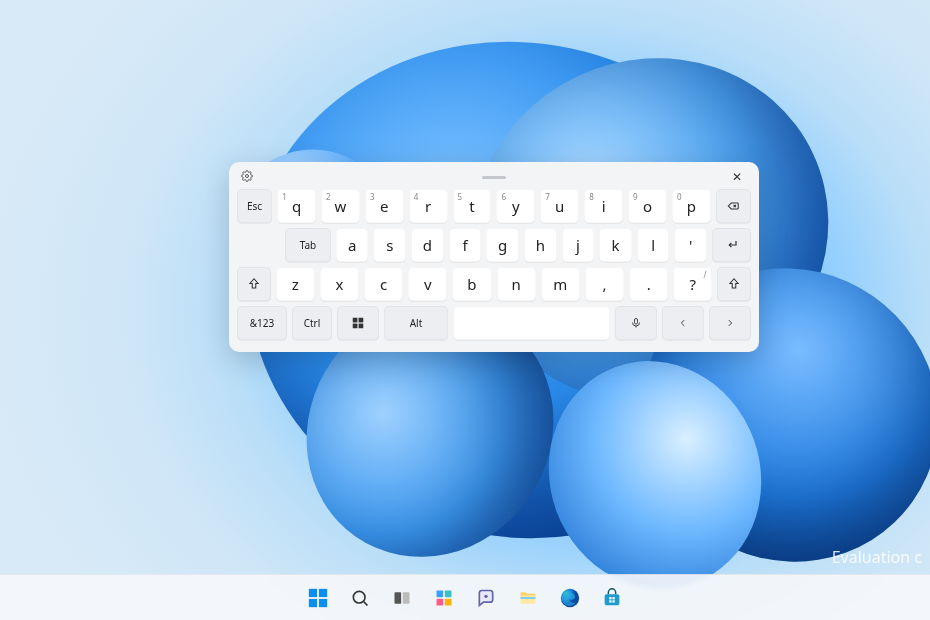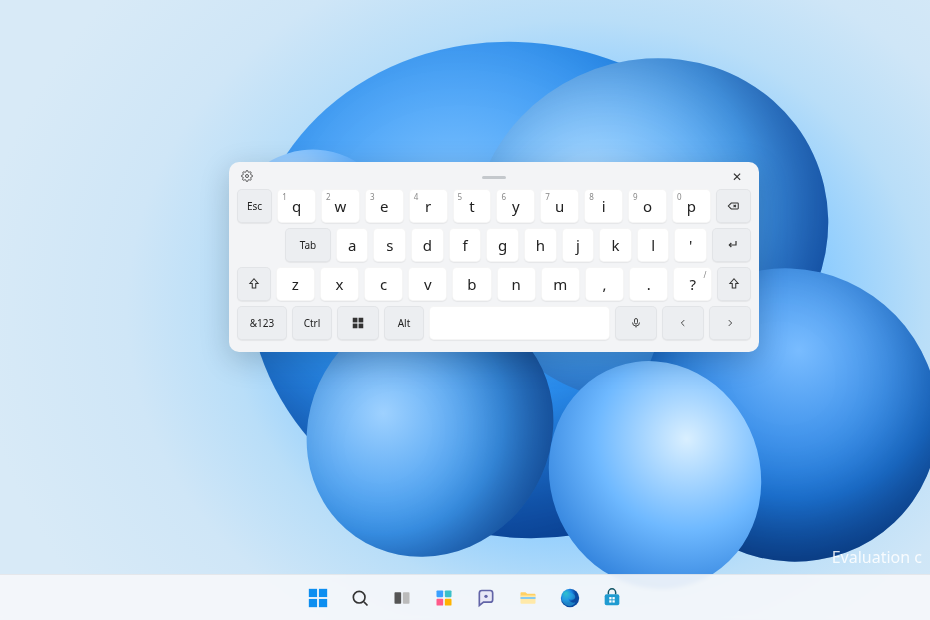--- a/index.html
+++ b/index.html
@@ -82,21 +82,21 @@
   
   .w-esc   { width:38px; }
   .w-char  { width:42px; flex:1 1 42px; }
   .w-tab   { width:59px;margin-left:48px; }
   .w-mid   { width:42px; flex:1 1 42px; }
   .w-enter { width:50px; }
   .w-shift { width:36px; }
   .w-shiftR{ width:36px; }
   .w-space { flex:1 1 auto; }
   .w-ctrl  { width:40px; }
-  .w-alt   { width:40px; }
+  .w-alt   { width:64px; }
   .w-ico   { width:42px; }
   .w-num   { width:50px;text-align:center; }
 
   
   svg { display:block; }
 
   
   .taskbar {
     position:absolute; left:0; right:0; bottom:0; height:46px;
     background: rgba(246,247,249,.9); backdrop-filter: blur(2px);

